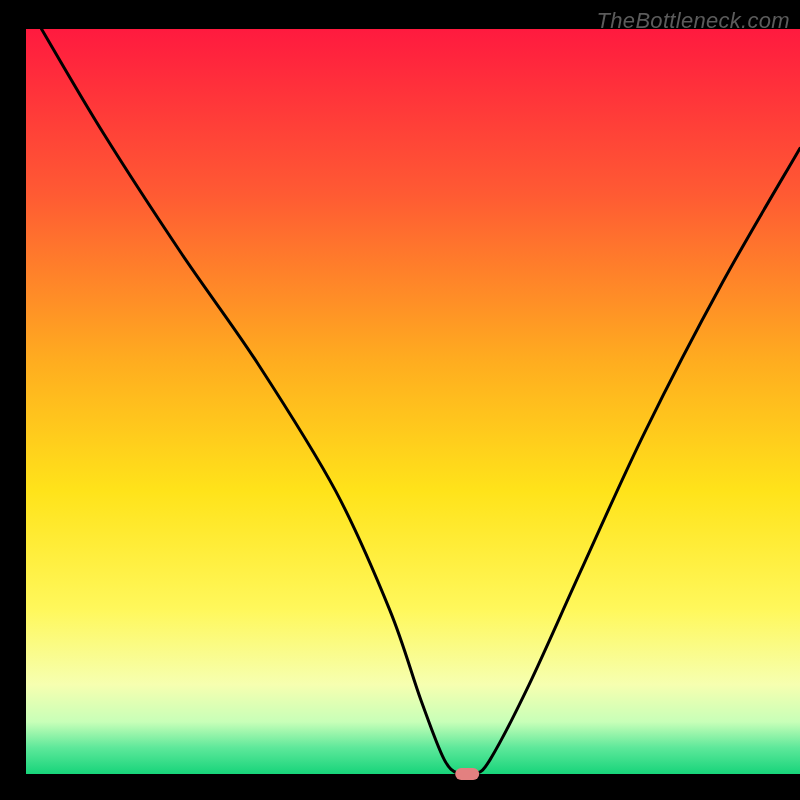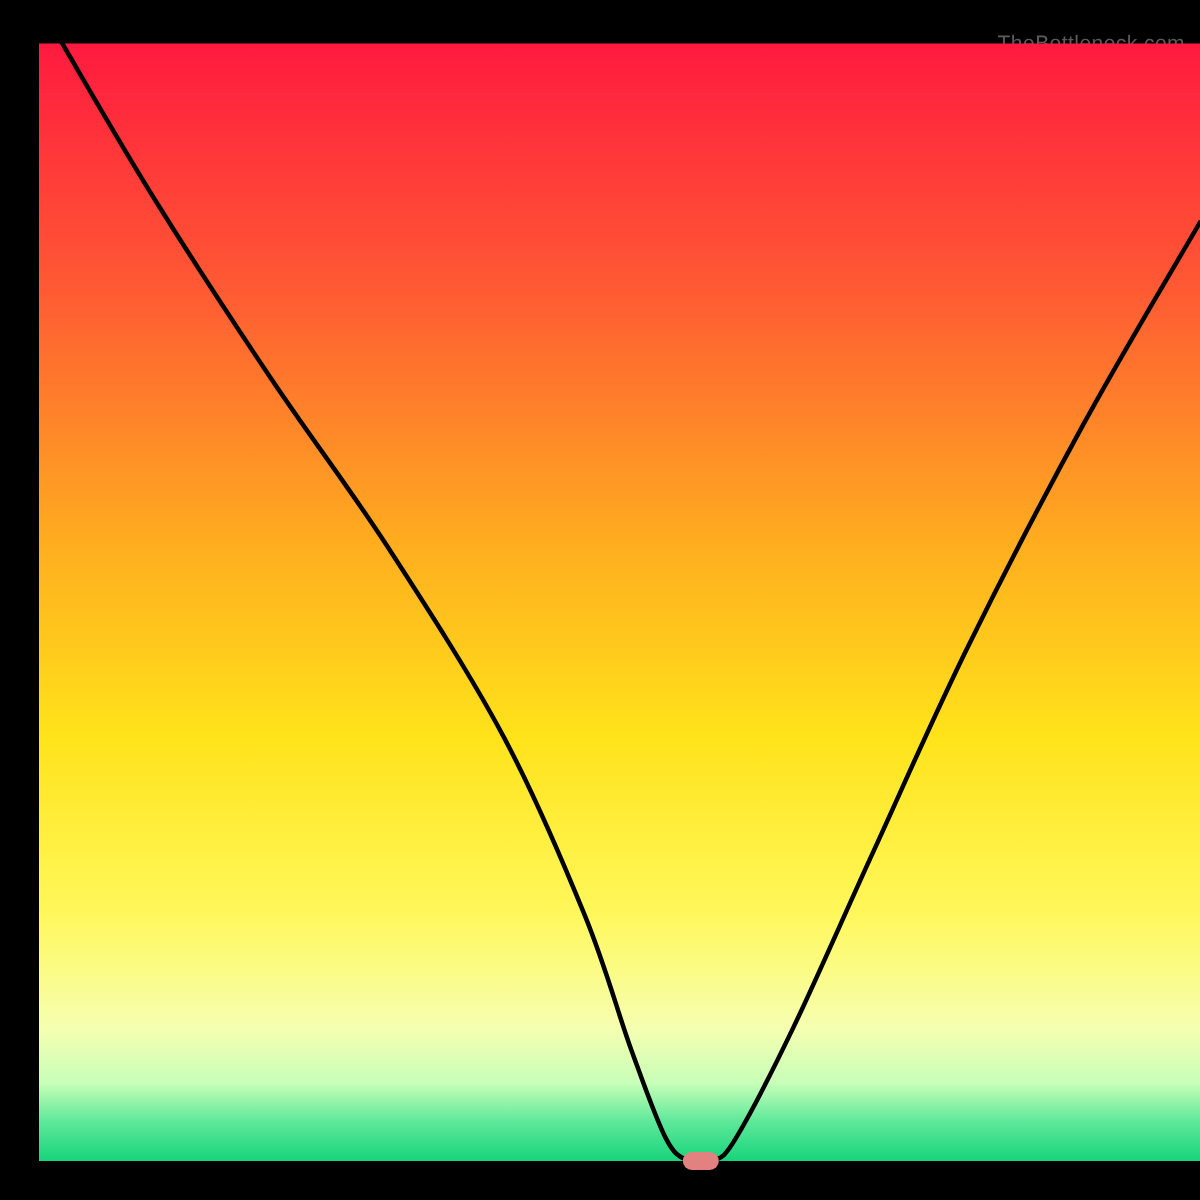--- a/index.html
+++ b/index.html
@@ -12,27 +12,28 @@
     overflow: hidden;
   }
   .stage {
     position: relative;
     width: 800px;
     height: 800px;
     background: #000;
   }
   .watermark {
     position: absolute;
-    top: 20px;
+    top: 8px;
     right: 10px;
     color: #5b5b5b;
-    font-size: 14px;
+    font-size: 22px;
     font-weight: 500;
     letter-spacing: 0.3px;
     user-select: none;
+    font-style: italic;
   }
   svg {
     position: absolute;
     top: 0;
     left: 0;
   }
 </style>
 </head>
 <body>
 

